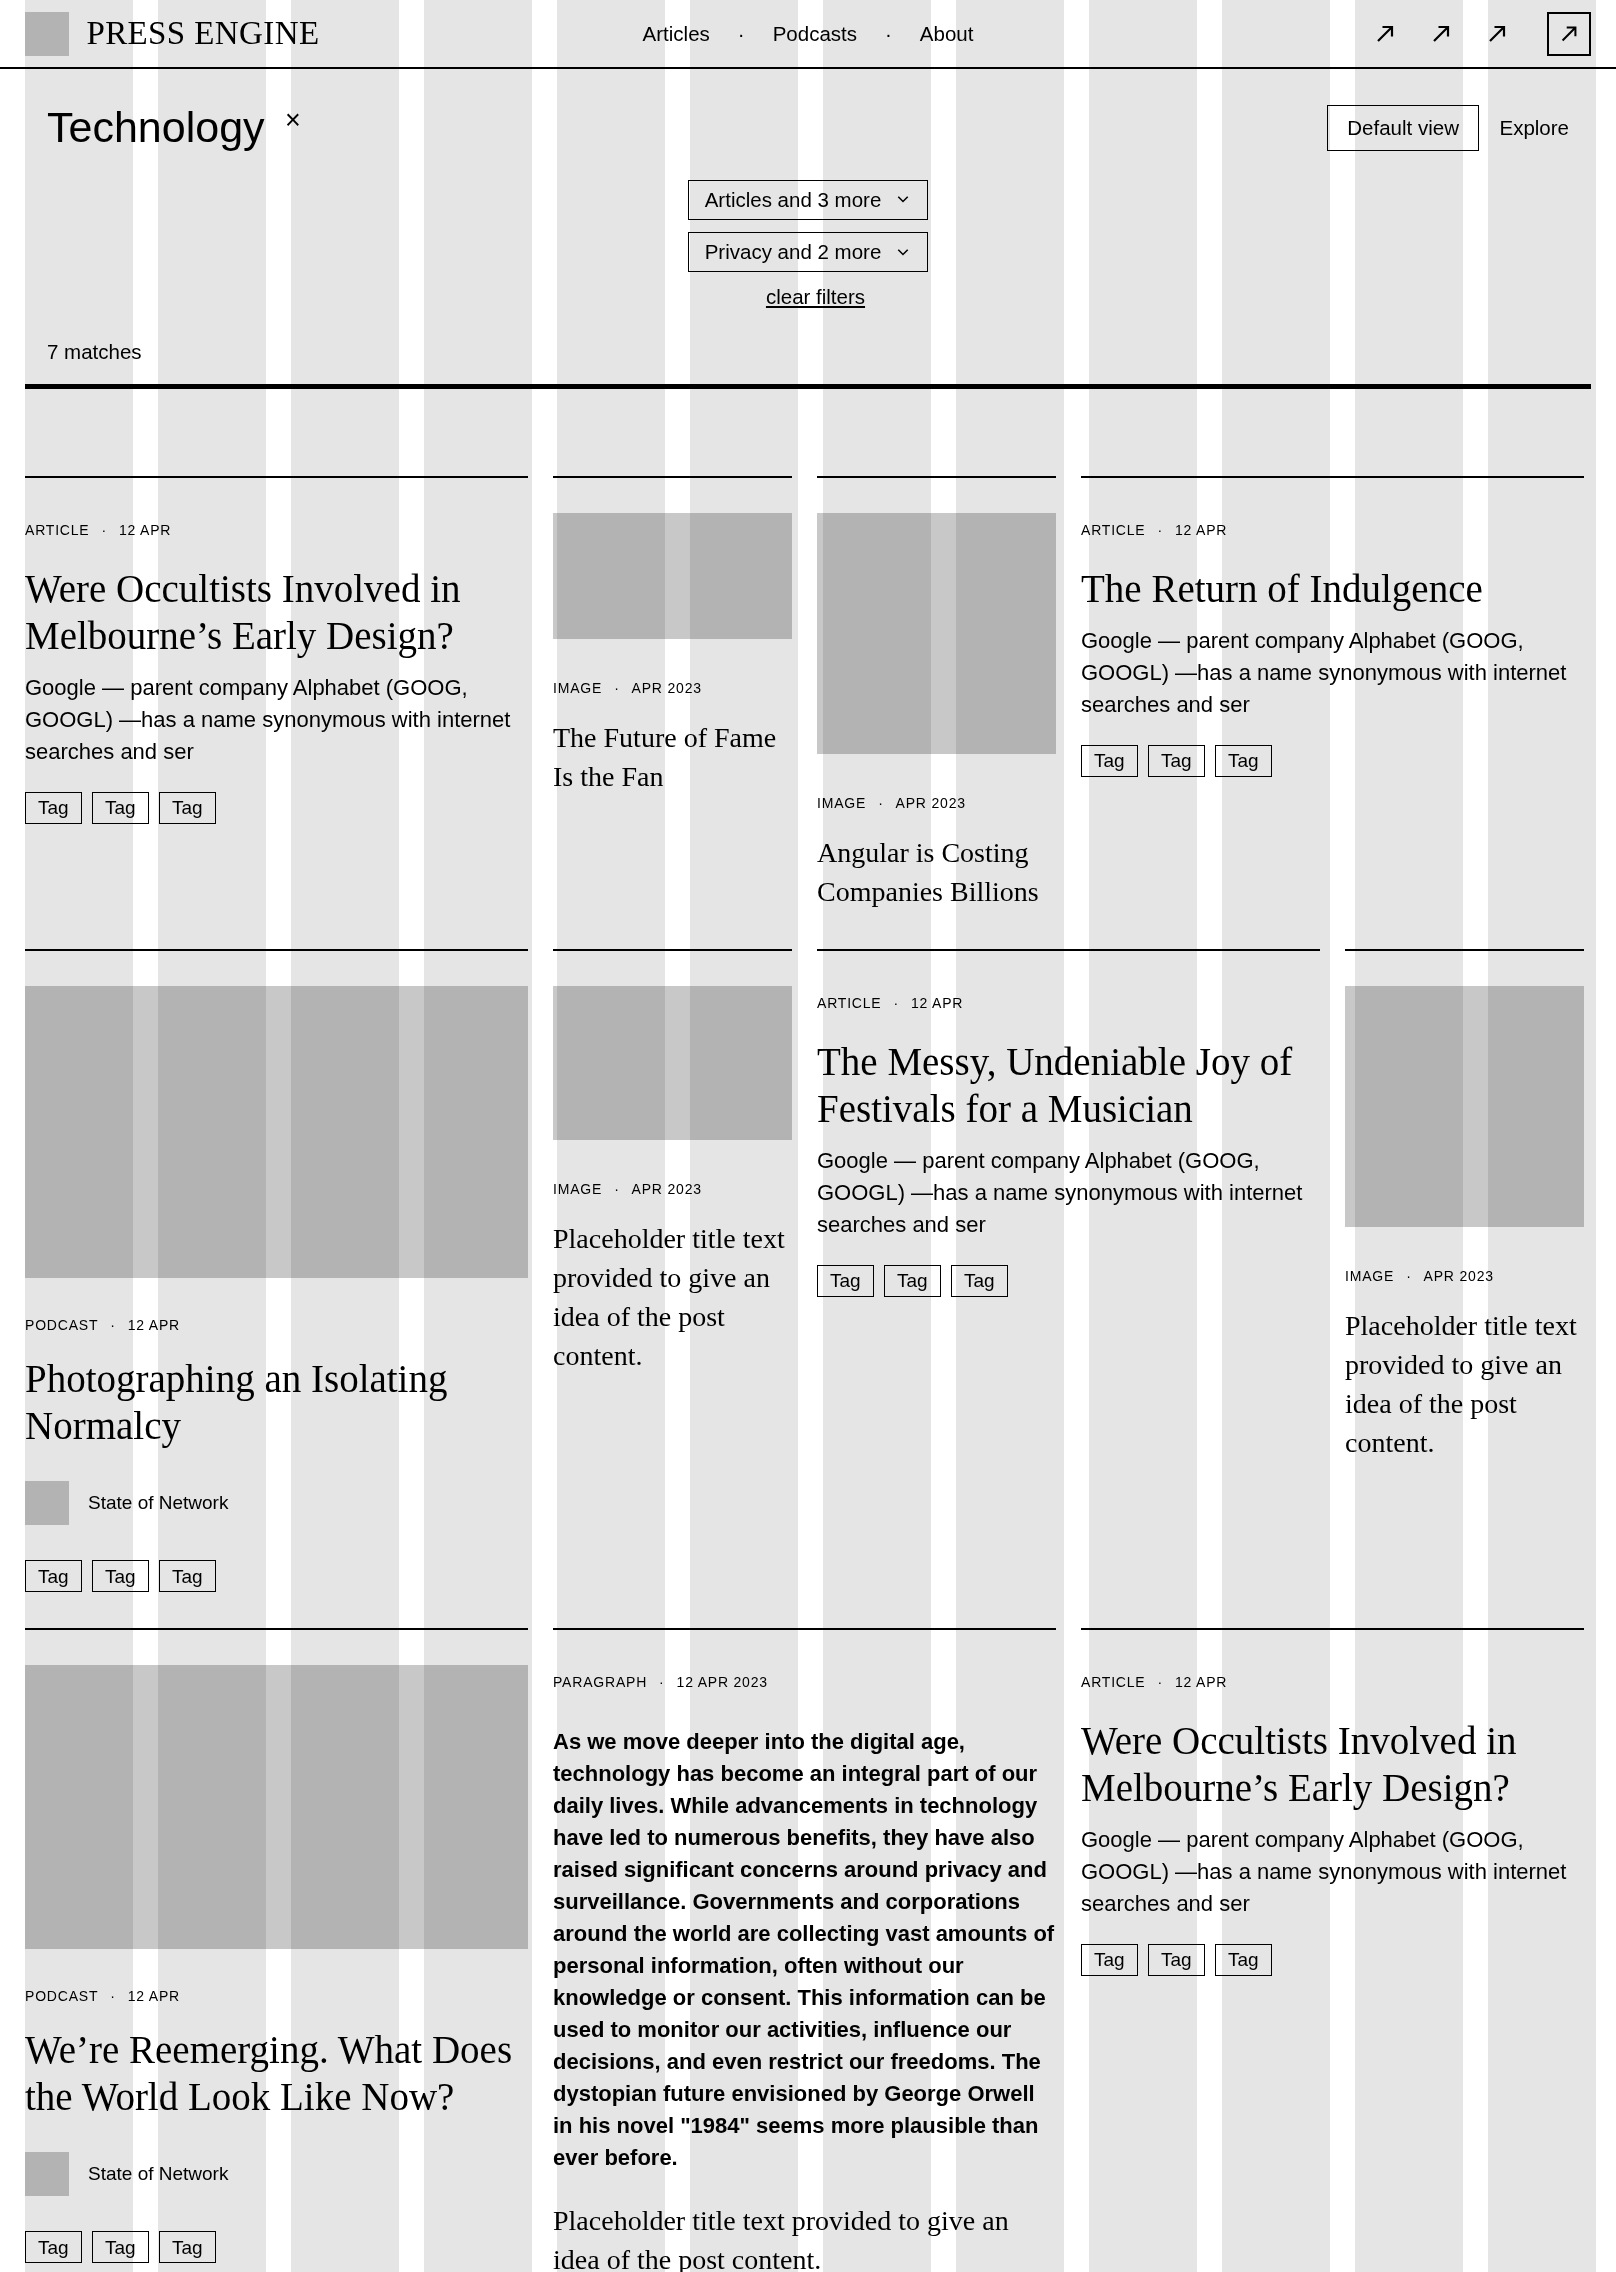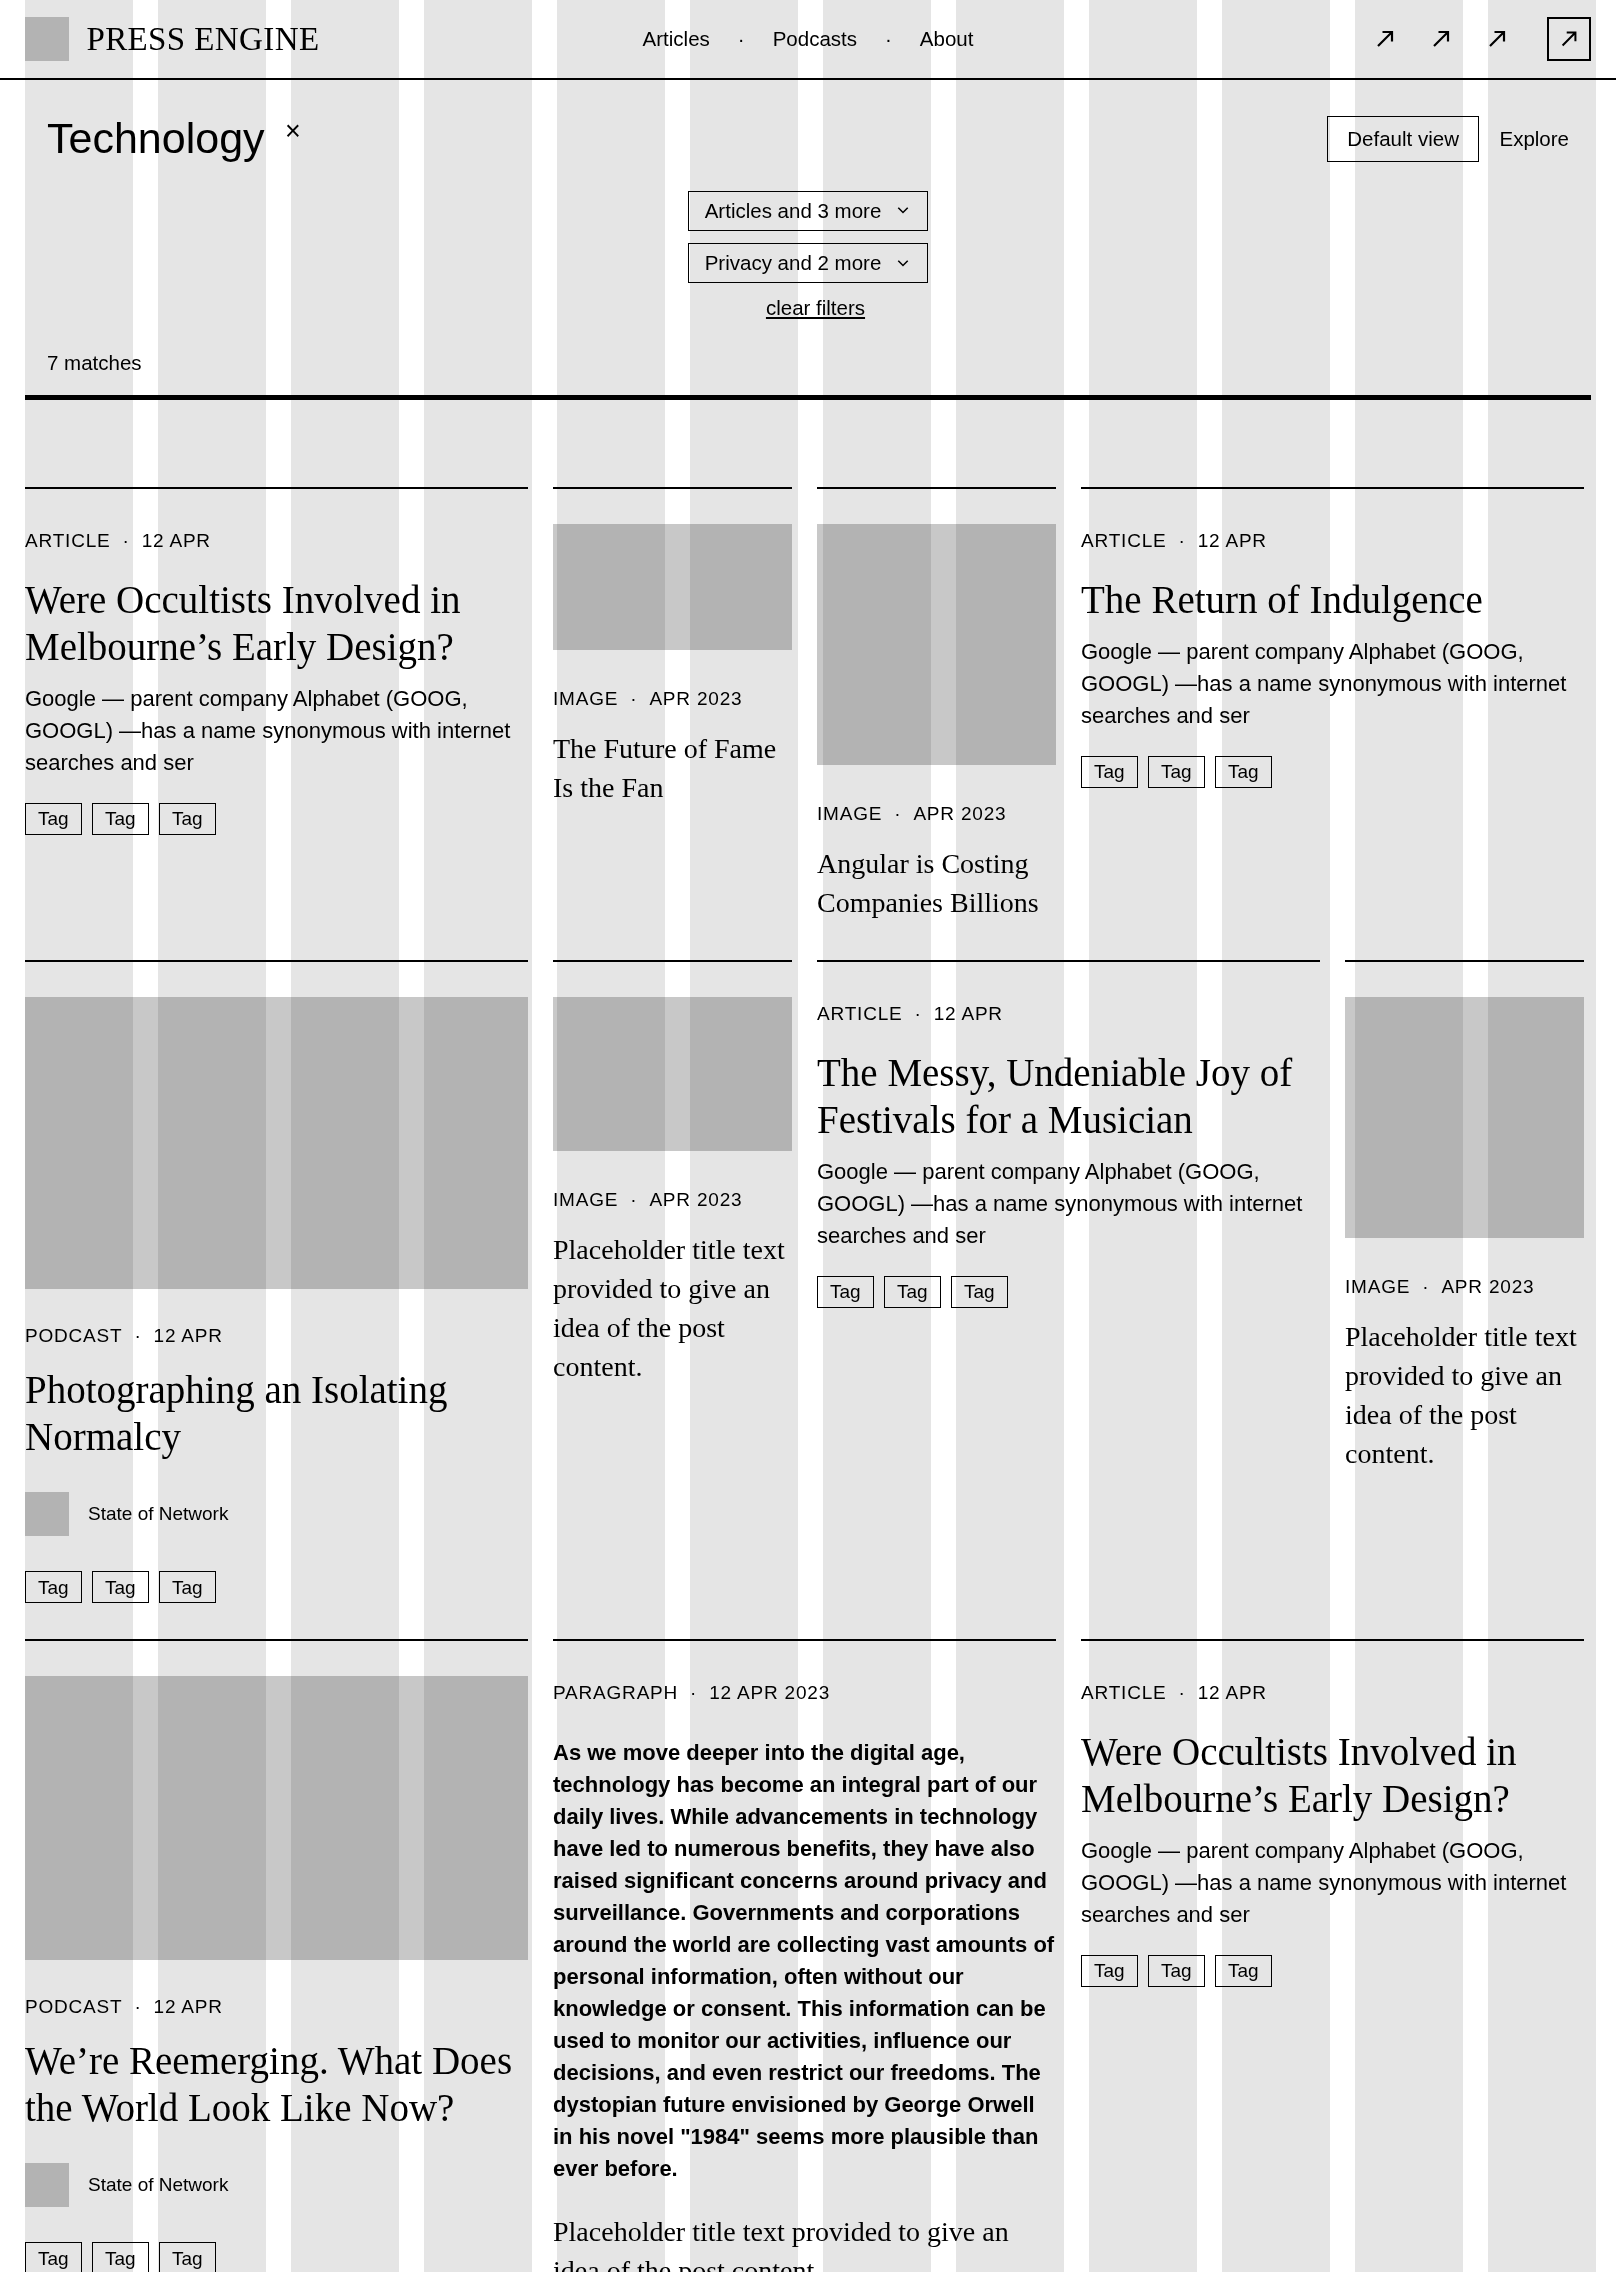--- a/index.html
+++ b/index.html
@@ -8,21 +8,21 @@
   body {
     width:1616px; height:2273px; overflow:hidden; position:relative;
     color:#000;
     font-family:"Liberation Sans","DejaVu Sans",sans-serif;
     background:repeating-linear-gradient(to right, #ffffff 0 25px, #e5e5e5 25px 133px);
   }
   .serif { font-family:"Liberation Serif","DejaVu Serif",serif; font-weight:400; }
   button { background:none; border:none; font:inherit; color:inherit; cursor:pointer; }
 
   
-  .page-header { height:80px; border-bottom:2.4px solid #000; display:flex; align-items:center; padding:0 25px; position:relative; }
+  .page-header { height:69px; border-bottom:2.4px solid #000; display:flex; align-items:center; padding:0 25px; position:relative; }
   .brand { display:flex; align-items:center; gap:17.4px; }
   .brand-block { width:44px; height:44px; background:rgba(0,0,0,0.215); }
   .brand-name { font-family:"Liberation Serif","DejaVu Serif",serif; font-size:33px; letter-spacing:0.4px; white-space:nowrap; }
   .main-nav { position:absolute; left:50%; top:50%; transform:translate(-50%,-50%); display:flex; align-items:center; gap:28px; font-size:20.5px; }
   .nav-link { white-space:nowrap; }
   .header-actions { margin-left:auto; display:flex; align-items:center; gap:32px; }
   .icon-btn { display:flex; align-items:center; justify-content:center; }
   .icon-btn svg { display:block; }
   .icon-btn.boxed { width:44px; height:44px; border:2.4px solid #000; margin-left:6.3px; }
 
@@ -48,21 +48,21 @@
   .row-2 { min-height:679px; }
   .row-3 { min-height:681px; }
   .row-4 { height:32px; overflow:hidden; }
   .span2 { grid-column:span 2; }
   .span4 { grid-column:span 4; }
 
   .card { border-top:2.4px solid #000; }
   .card.text-card { padding-top:41px; }
   .card-image { margin-top:35px; background:rgba(0,0,0,0.215); width:100%; }
 
-  .kicker { display:flex; align-items:baseline; gap:12px; font-size:19px; line-height:22px; letter-spacing:0.8px; white-space:nowrap; }
+  .kicker { display:flex; align-items:baseline; gap:12px; font-size:14px; line-height:22px; letter-spacing:0.8px; white-space:nowrap; }
   .card-image + .kicker { margin-top:38px; }
 
   .title-lg { font-size:39px; line-height:47px; margin-top:24px; }
   .title-sm { font-size:28px; line-height:39px; margin-top:19px; }
   .title-md { font-size:28px; line-height:39px; margin-top:27px; }
 
   .desc { font-size:22px; line-height:32px; margin-top:12.6px; }
   .body-text { font-size:22px; line-height:32px; margin-top:33px;font-weight:bold; }
 
   .tags { display:flex; gap:10.3px; margin-top:24px; }

